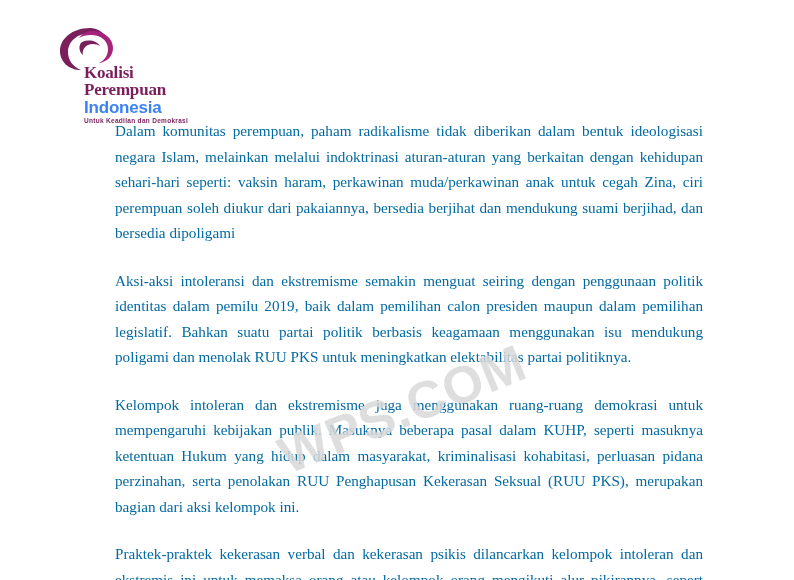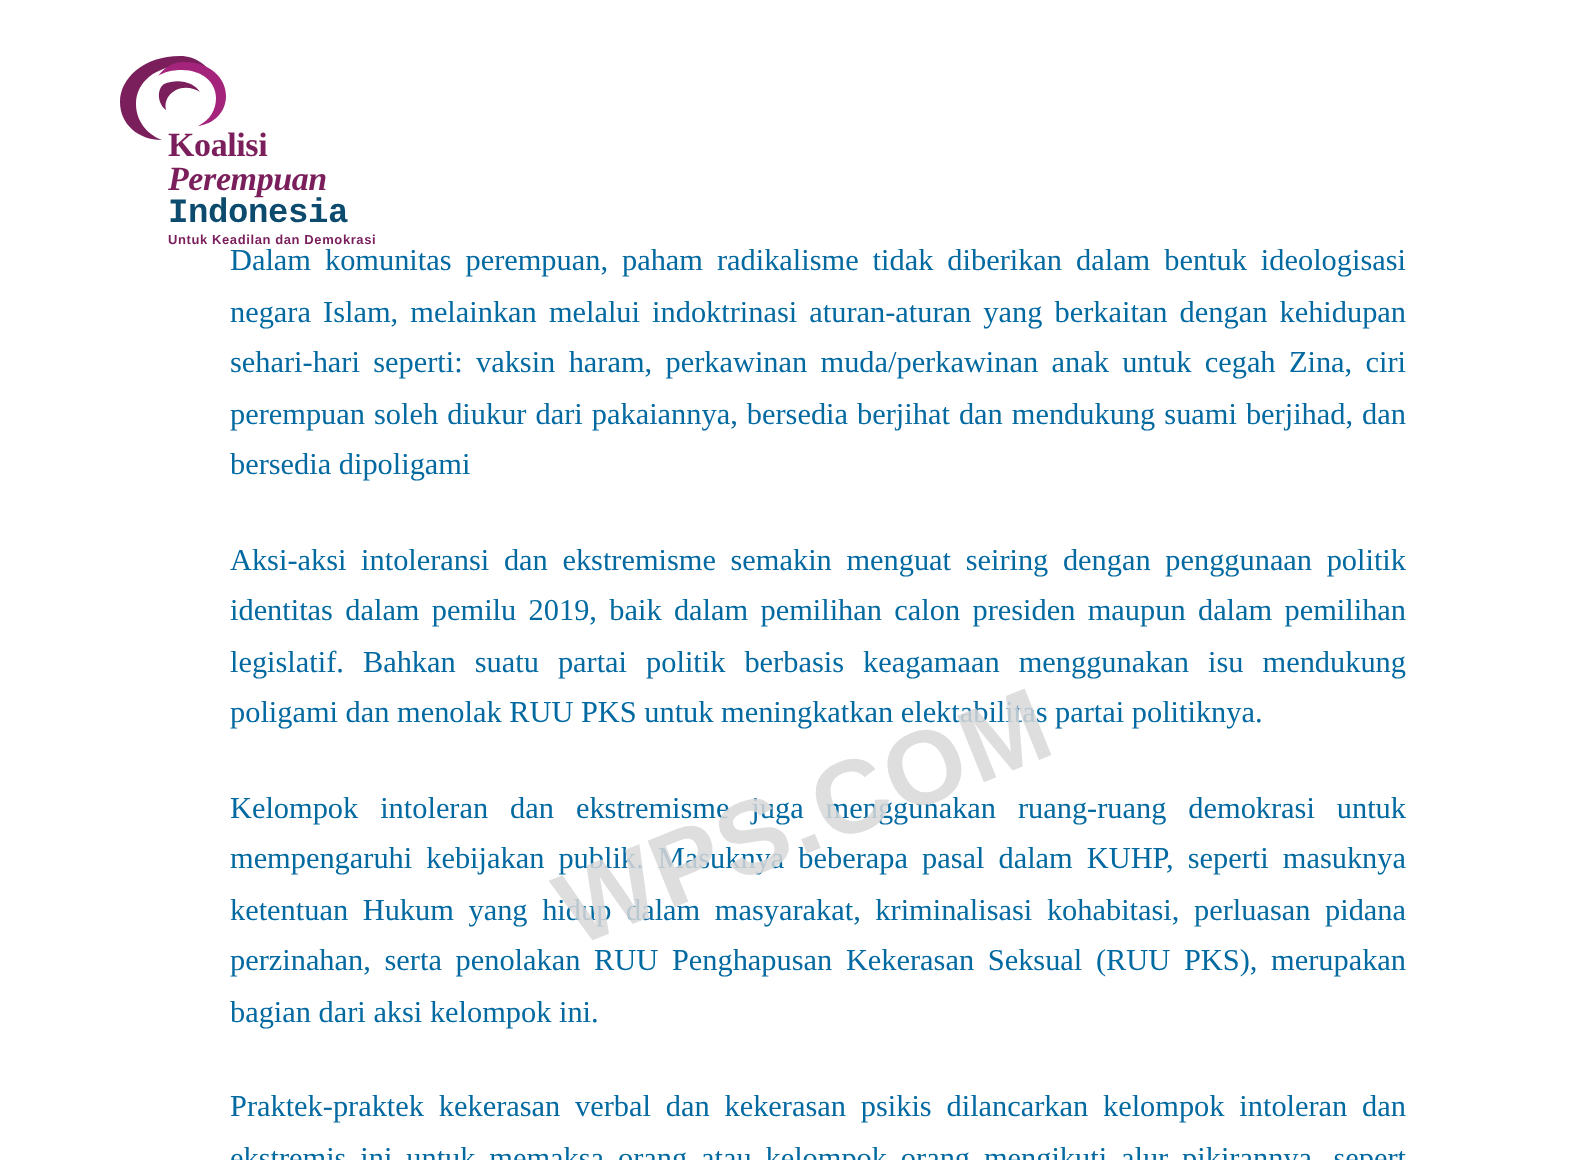--- a/index.html
+++ b/index.html
@@ -53,27 +53,26 @@
     letter-spacing: -0.2px;
     display: block;
   }
   .logo-line2 {
     font-family: "Liberation Serif", serif;
     font-weight: bold;
     font-size: 17px;
     color: #7a1f5c;
     letter-spacing: -0.2px;
     display: block;
-    font-style: italic;
   }
   .logo-line3 {
-    font-family: Liberation Mono, monospace;
+    font-family: Liberation Sans, sans-serif;
     font-weight: bold;
     font-size: 17px;
-    color: #0c4a6e;
+    color: #3b82f6;
     letter-spacing: -0.2px;
     display: block;
   }
   .logo-tagline {
     font-family: "Liberation Sans", sans-serif;
     font-size: 6.5px;
     color: #7a1f5c;
     letter-spacing: 0.3px;
     display: block;
     margin-top: 2px;

